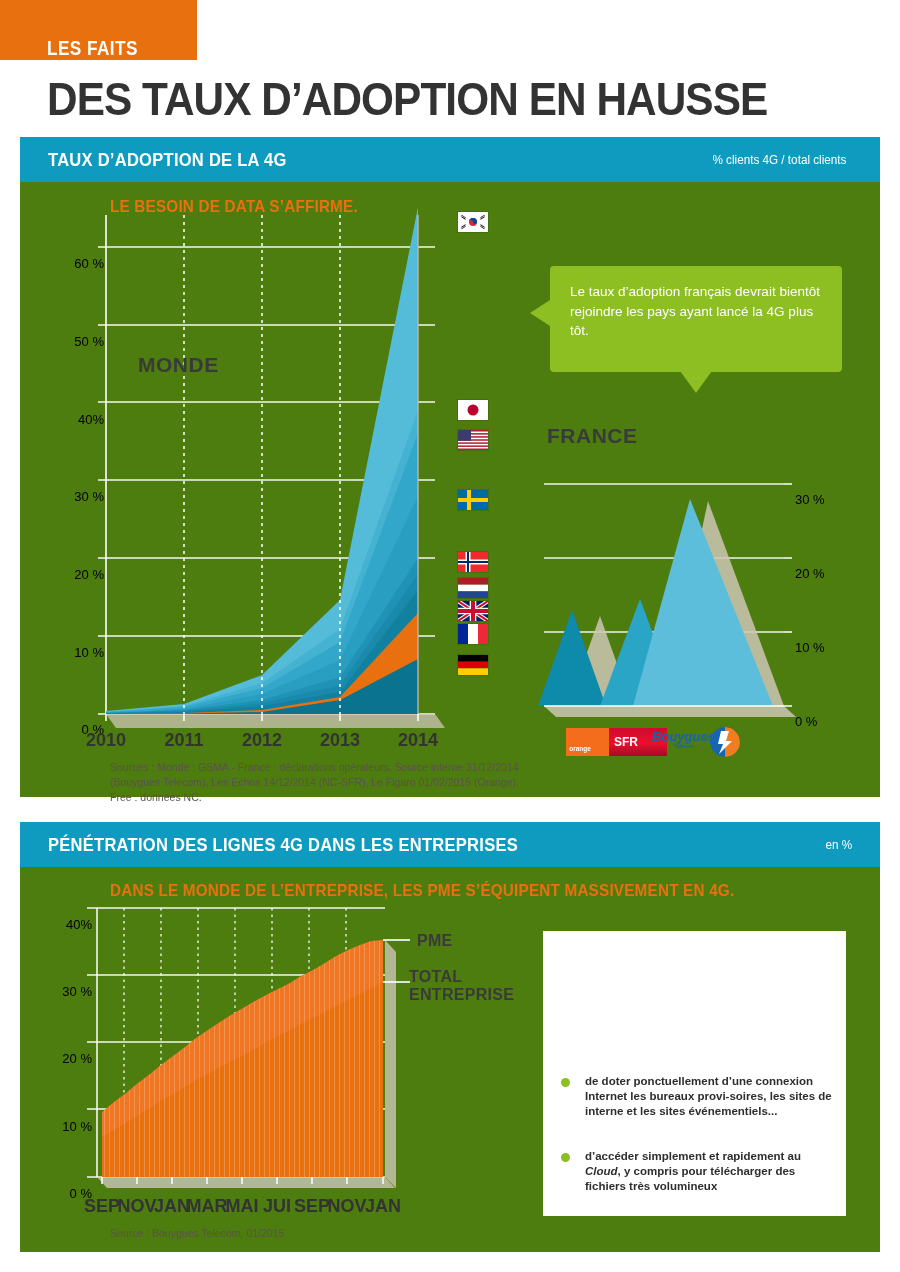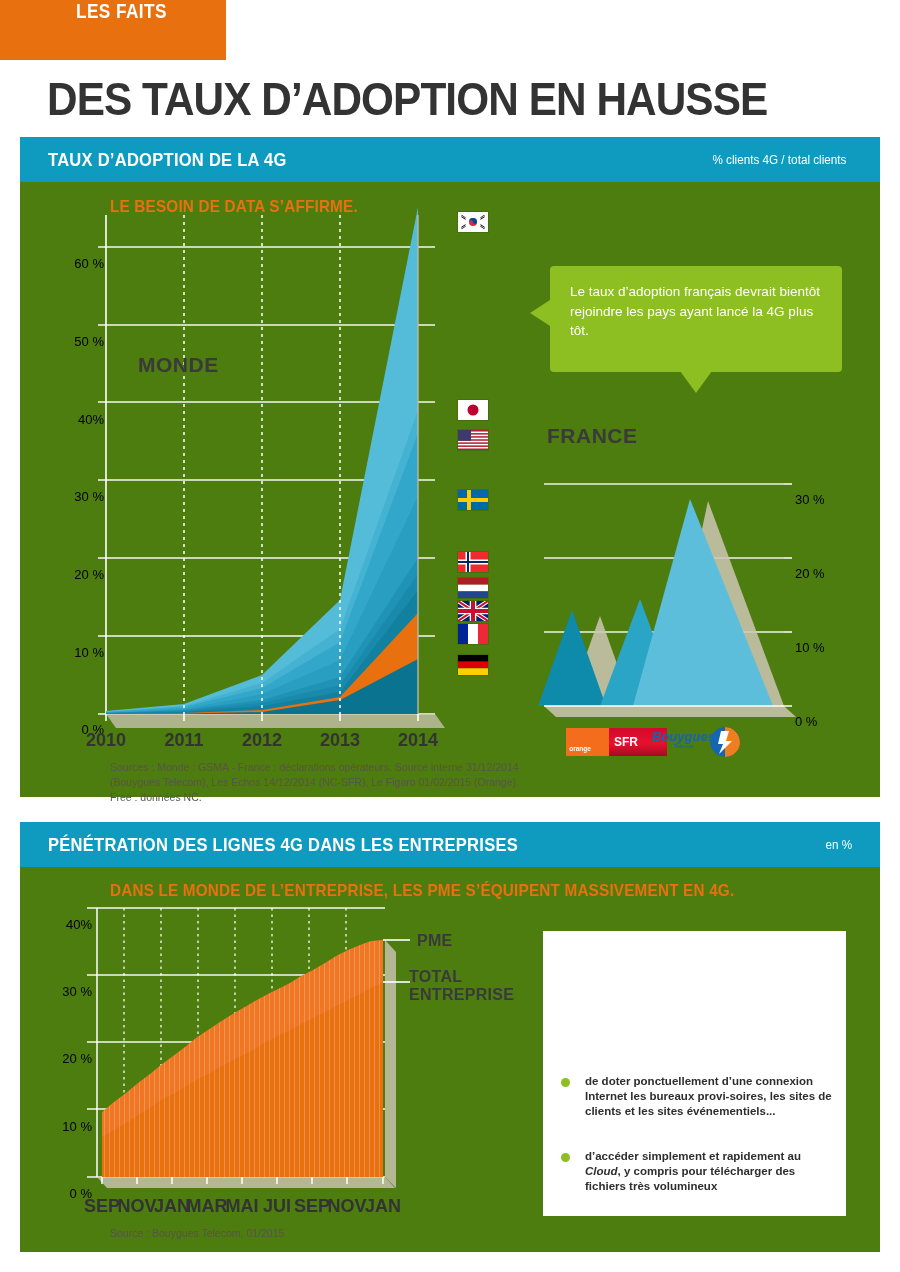--- a/index.html
+++ b/index.html
@@ -1,21 +1,21 @@
 <!DOCTYPE html>
 <html><head>
 <meta charset="utf-8">
 <style>
   html,body{margin:0;padding:0;background:#ffffff;}
   body{width:900px;height:1272px;position:relative;font-family:"Liberation Sans",sans-serif;-webkit-font-smoothing:antialiased;}
   .abs{position:absolute;}
 
   
   #les-faits{left:0;top:0;width:197px;height:60px;background:#e8700f;
-    display:flex;align-items:flex-start;padding-left:29px;}
+    display:flex;align-items:flex-end;}
   #les-faits span{color:#fff;font-size:20px;font-weight:bold;letter-spacing:.5px;
     margin-left:47px;font-family:"Liberation Sans Narrow","Liberation Sans",sans-serif;
     transform:scaleX(.86);transform-origin:left center;}
   #main-title{left:47px;top:72px;width:820px;color:#333333;font-size:46px;font-weight:bold;
     letter-spacing:-1px;font-family:"Liberation Sans Narrow","Liberation Sans",sans-serif;
     transform:scaleX(.92);transform-origin:left center;white-space:nowrap;}
 
   
   .panel{left:20px;width:860px;background:#4d7c0f;}
   #panel1{top:137px;height:660px;}
@@ -400,21 +400,21 @@
 
 <div class="abs leg" id="leg-pme">PME</div>
 <div class="abs leg" id="leg-total">
   <div>TOTAL</div>
   <div>ENTREPRISE</div>
 </div>
 
 <div class="abs" id="greenbox">
   <div class="bullet-row" style="top:143px;">
     <div class="dot"></div>
-    <div class="btxt">de doter ponctuellement d’une connexion Internet les bureaux provi-soires, les sites de clients et les sites événementiels...</div>
+    <div class="btxt">de doter ponctuellement d’une connexion Internet les bureaux provi-soires, les sites de interne et les sites événementiels...</div>
   </div>
   <div class="bullet-row" style="top:218px;">
     <div class="dot"></div>
     <div class="btxt">d’accéder simplement et rapidement au <i>Cloud</i>, y compris pour télécharger des fichiers très volumineux</div>
   </div>
 </div>
 
 <div class="abs source" id="source2">Source : Bouygues Telecom, 01/2015</div>
 
 </body></html>

